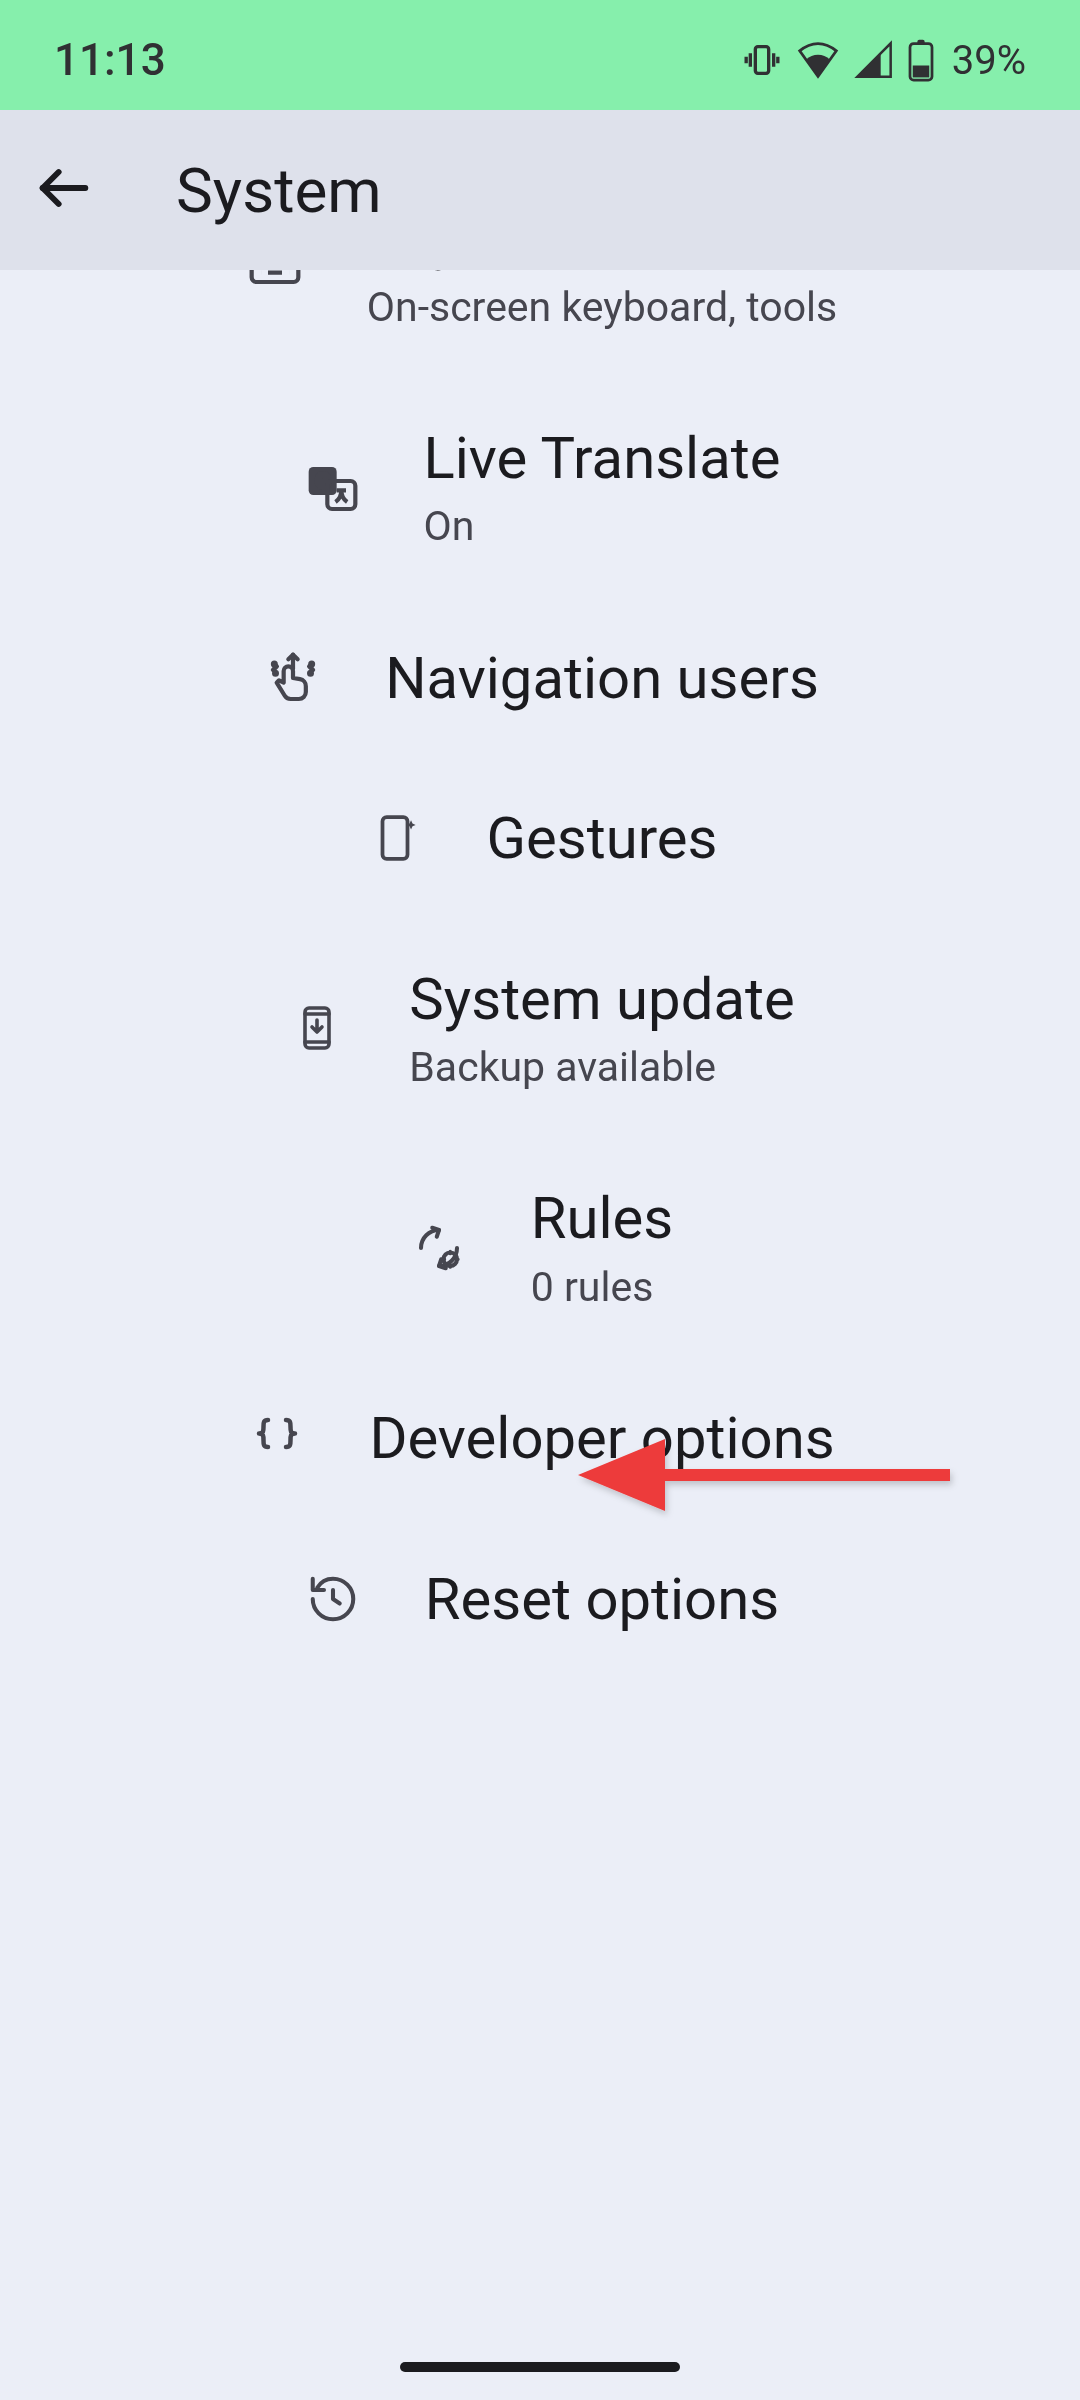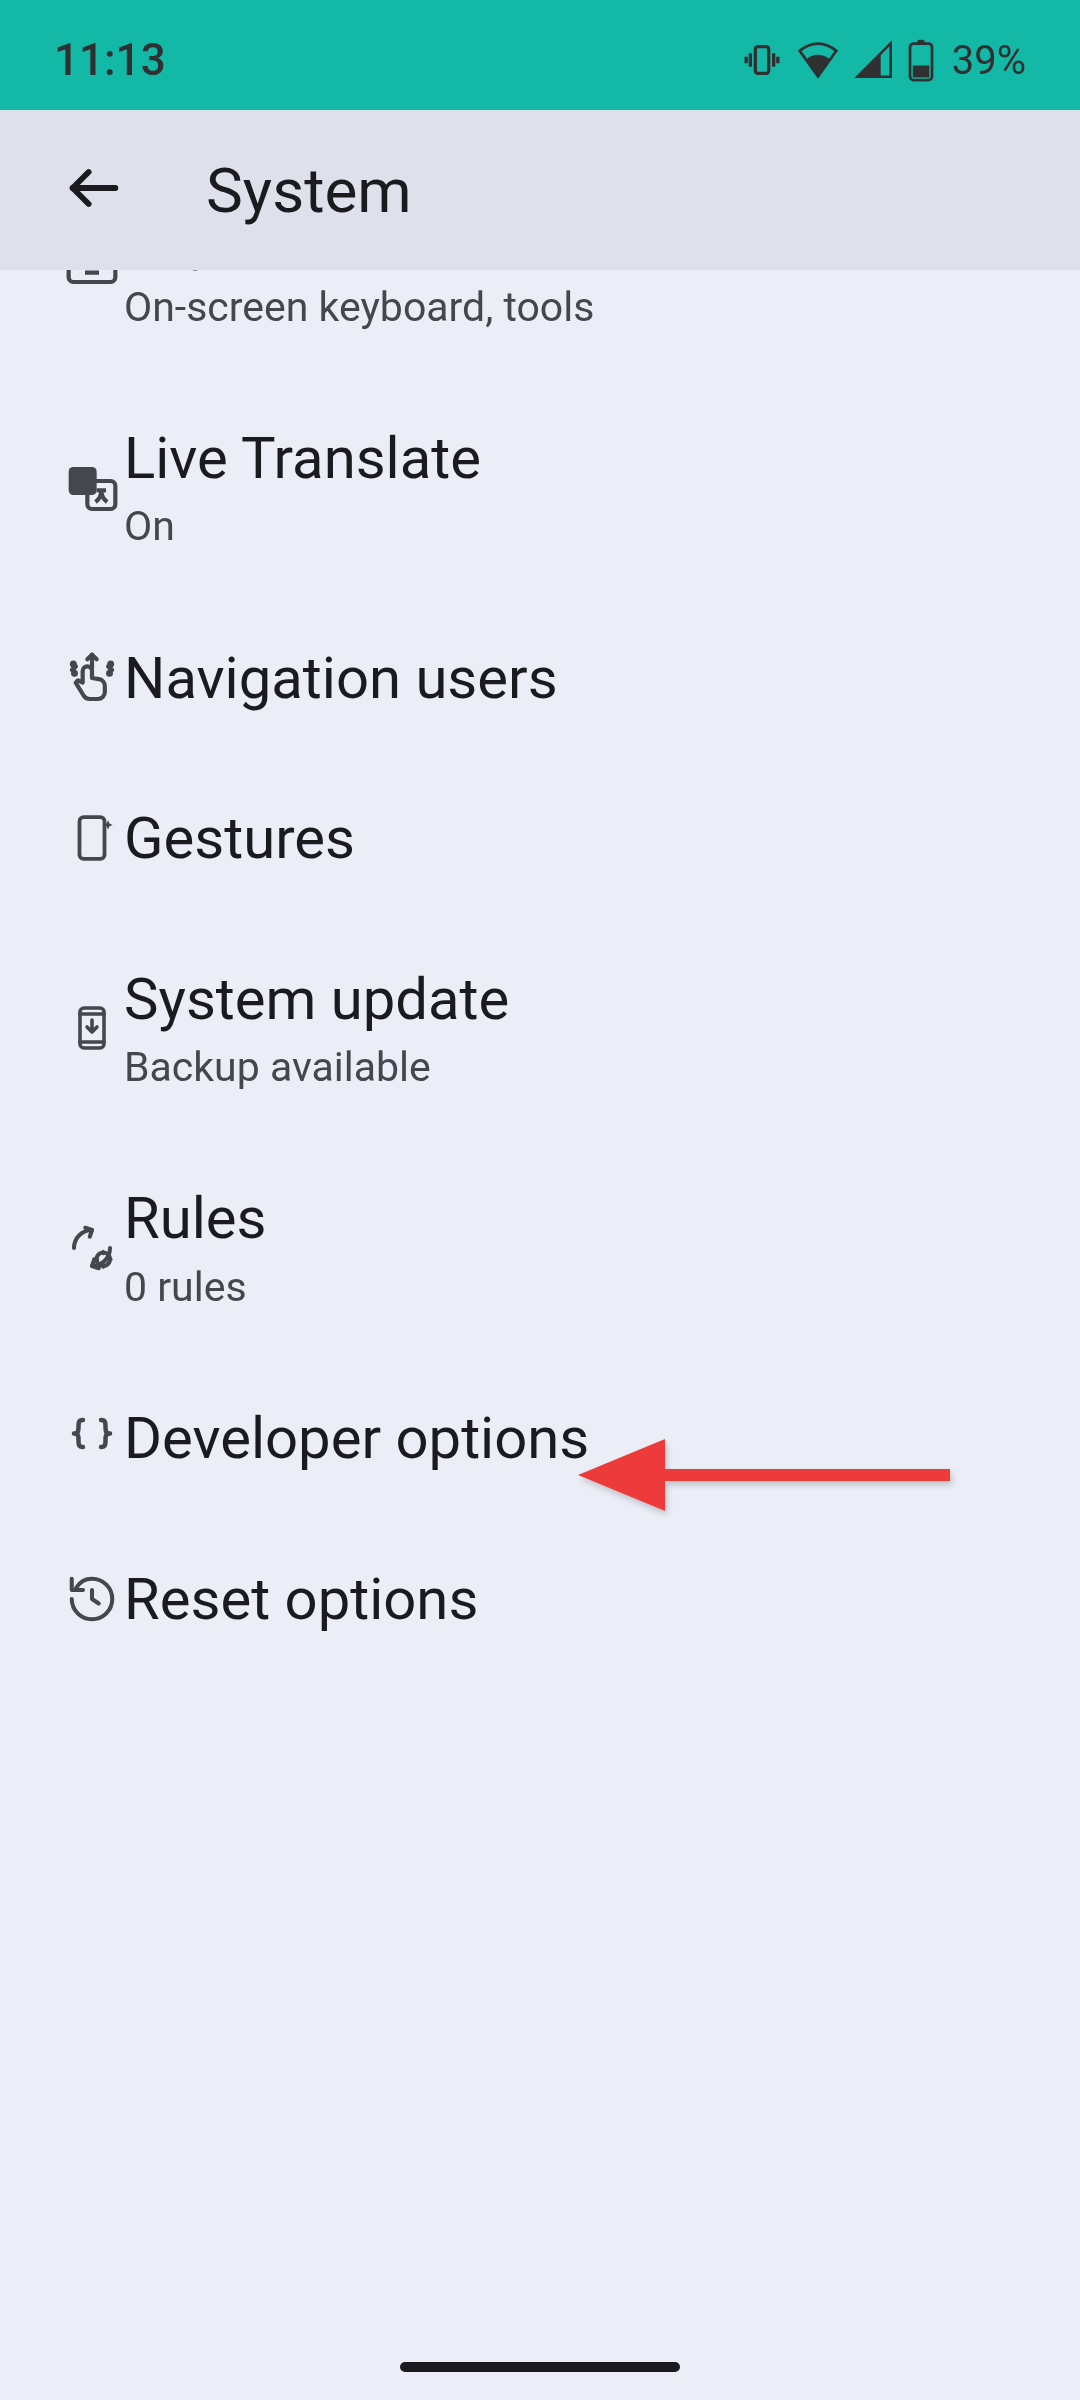--- a/index.html
+++ b/index.html
@@ -10,21 +10,21 @@
     background: #ebeef7;
     color: #1b1b1f;
     overflow: hidden;
   }
   .status-bar {
     height: 110px;
     display: flex;
     justify-content: space-between;
     align-items: center;
     padding: 10px 54px 0 54px;
-    background: #14b8a6;
+    background: #86efac;
   }
   .status-time {
     font-size: 44px;
     font-weight: 500;
     color: #303033;
   }
   .status-right {
     display: flex;
     align-items: center;
     gap: 14px;
@@ -37,39 +37,41 @@
     font-size: 40px;
     font-weight: 400;
     color: #303033;
     margin-left: 4px;
   }
   .app-bar {
     height: 160px;
     background: #dee1eb;
     display: flex;
     align-items: center;
-    padding-left: 62px;
+    padding-left: 32px;
     gap: 80px;
   }
   .app-bar-title {
     font-size: 62px;
     font-weight: 400;
     color: #1b1b1f;
   }
   .content {
     background: #ebeef7;
     height: calc(2400px - 110px - 160px);
     overflow: hidden;
     position: relative;
   }
   .list-item {
     display: flex;
     align-items: center;
     padding: 44px 60px;
+    gap: 60px;
     min-height: 150px;
+    justify-content: center;
   }
   .list-item.partial {
     padding-top: 0;
     min-height: 0;
   }
   .icon-wrap {
     width: 64px;
     height: 64px;
     display: flex;
     align-items: center;

